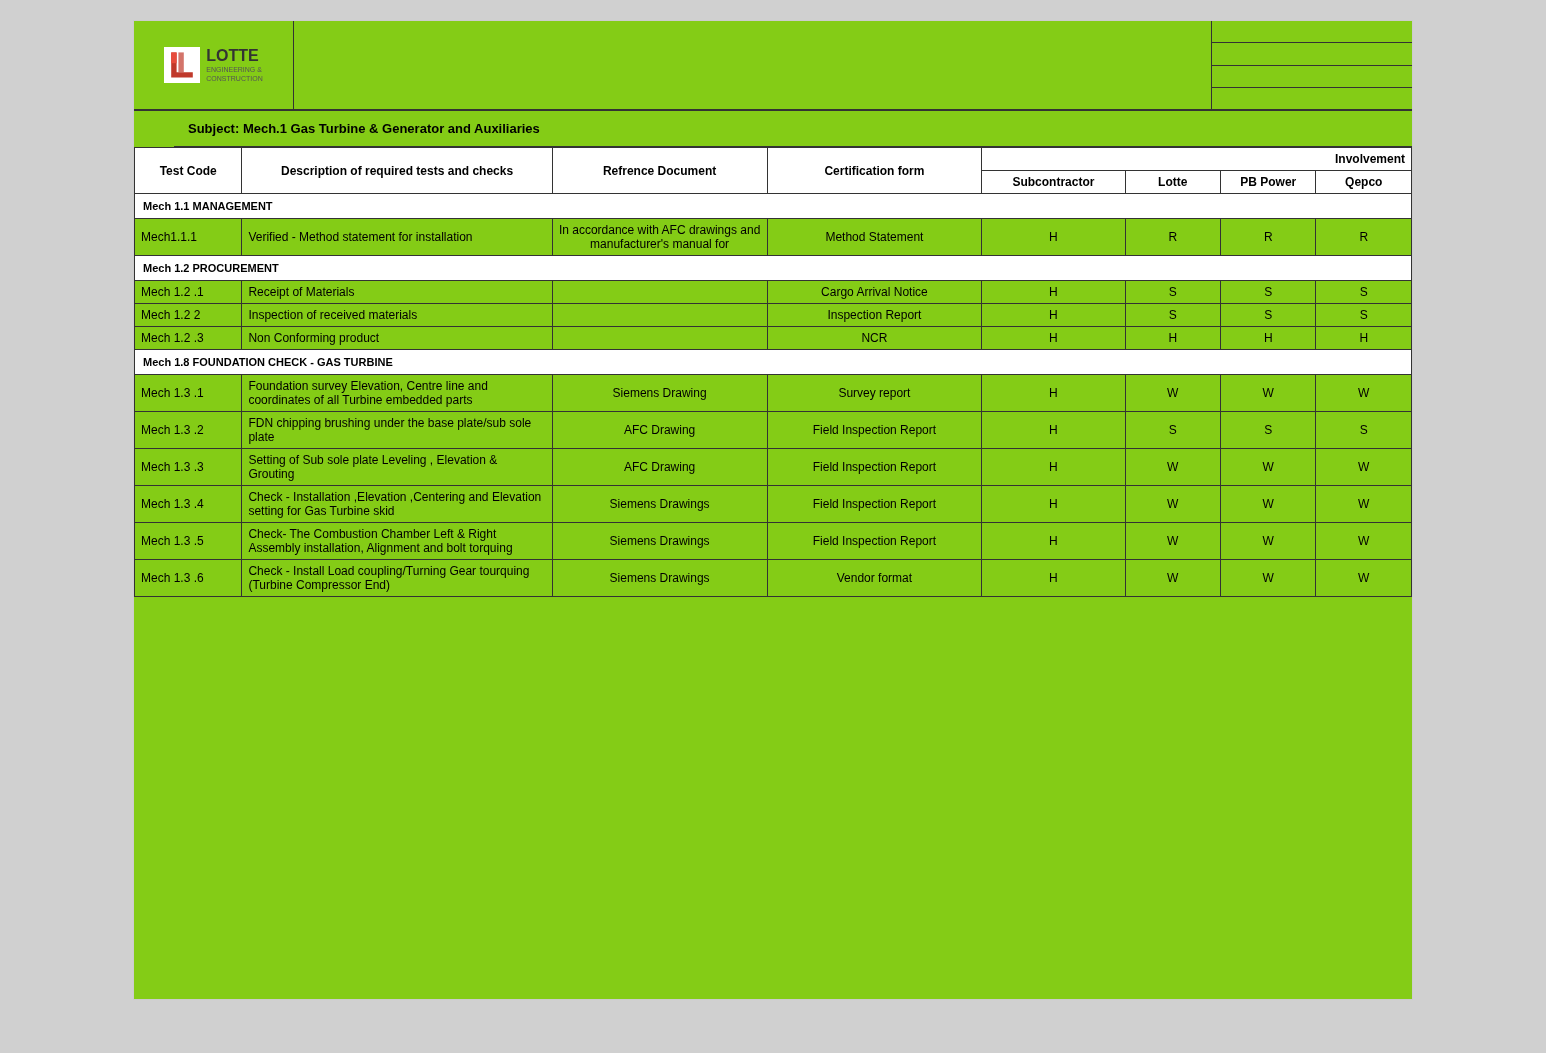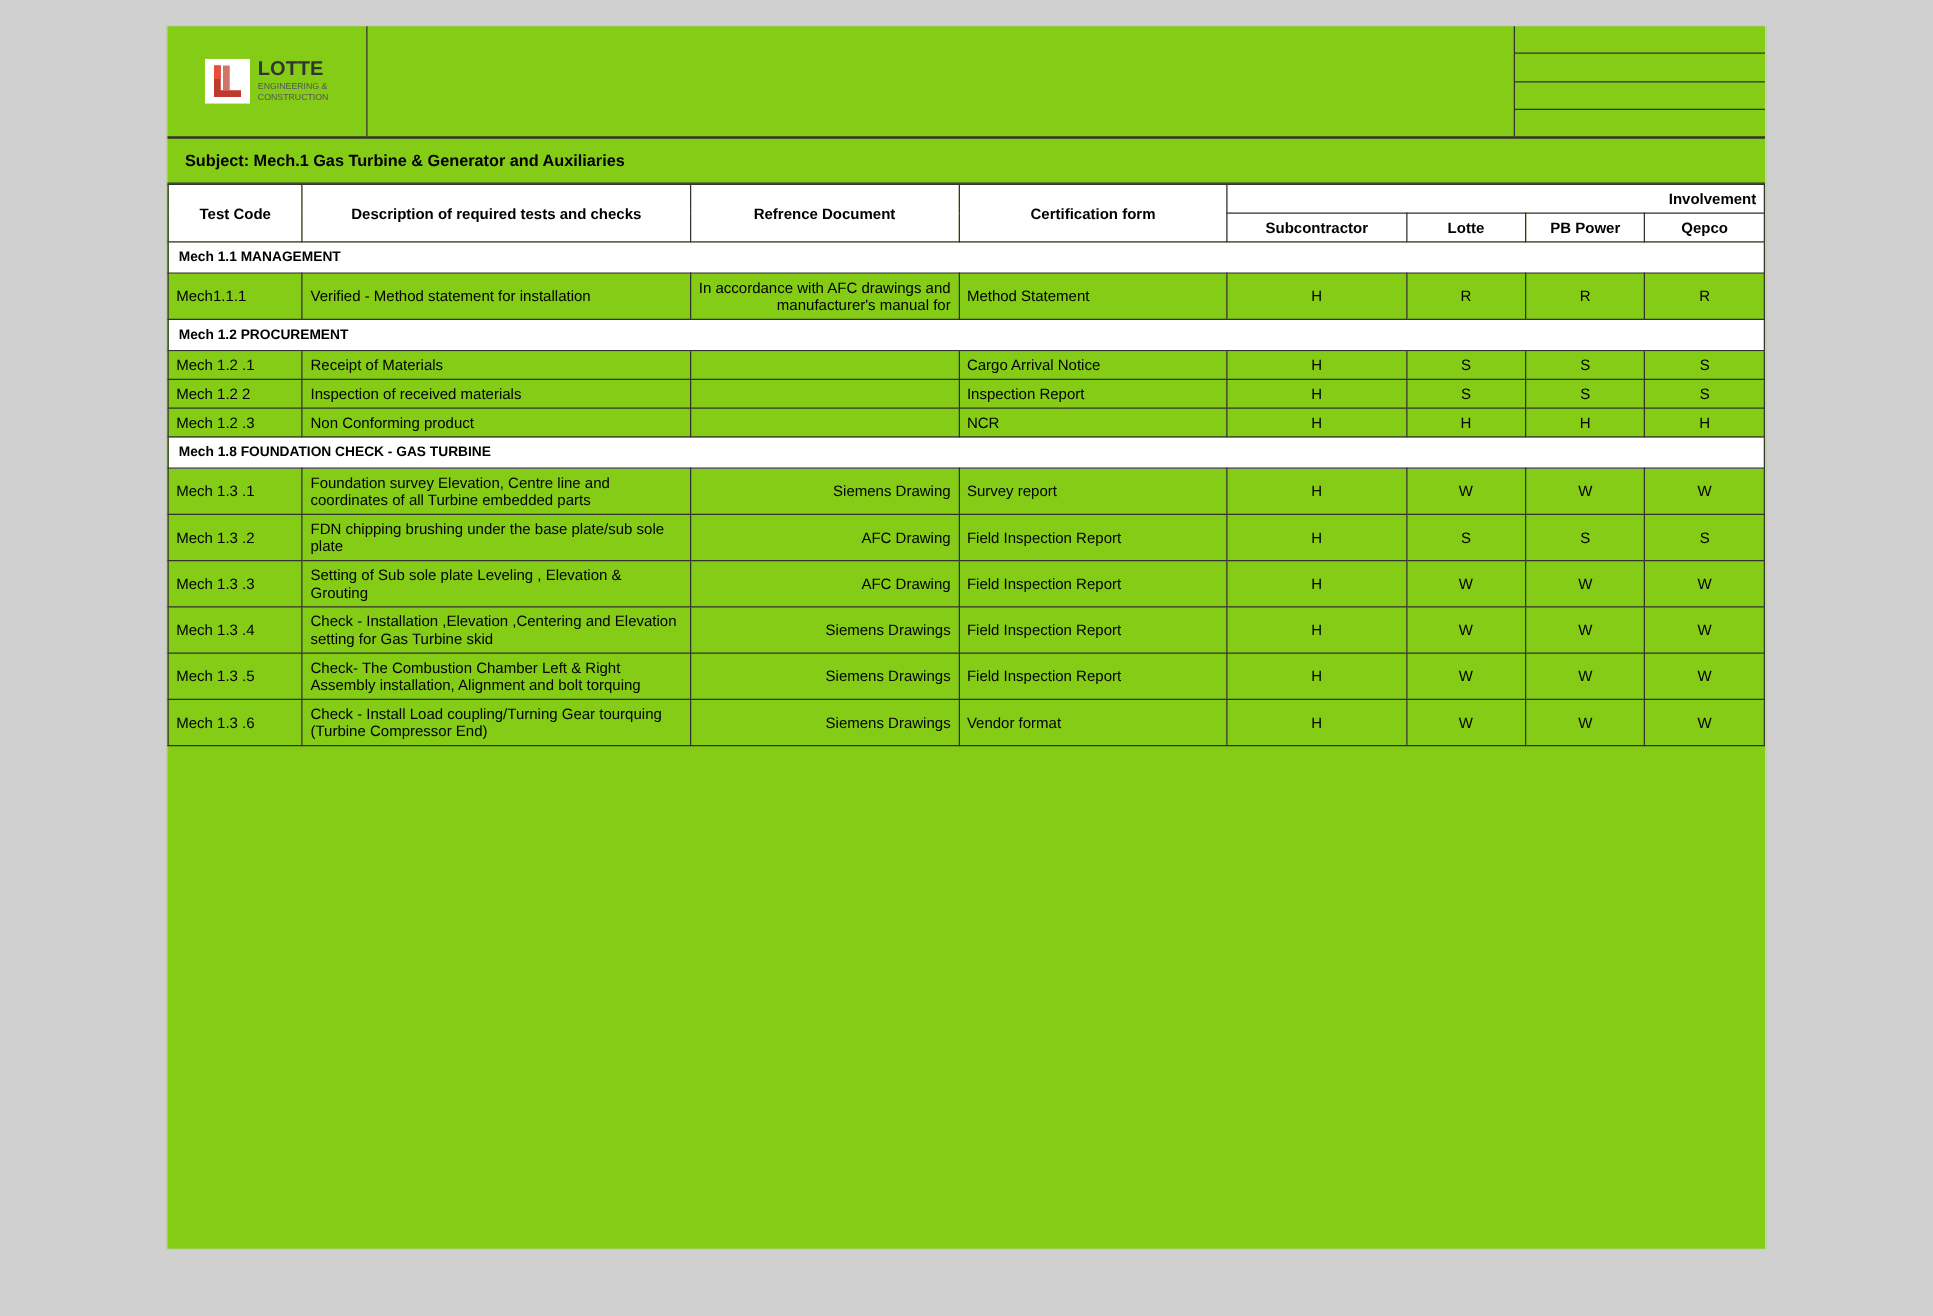--- a/index.html
+++ b/index.html
@@ -58,20 +58,21 @@
     }
     .header-right-row:last-child {
       border-bottom: none;
     }
     
     .subject-row {
       padding: 10px 14px;
       border-bottom: 1px solid #333;
       font-size: 13px;
       font-weight: bold;
+      margin-left: 40px;
     }
     
     .main-table {
       width: 100%;
       border-collapse: collapse;
       border-left: 1px solid #333;
       border-right: 1px solid #333;
       border-bottom: 1px solid #333;
     }
     .main-table td, .main-table th {
@@ -91,22 +92,22 @@
       background: #fff;
     }
     .section-header td {
       font-weight: bold;
       background: #fff;
       padding: 6px 8px;
       font-size: 11px;
     }
     .test-code { white-space: nowrap; vertical-align: top; padding-top: 6px; }
     .desc-cell { vertical-align: top; padding-top: 4px; }
-    .ref-doc { text-align: right; vertical-align: middle; }
-    .cert-form { vertical-align: middle; }
+    .ref-doc { text-align: center; vertical-align: middle; }
+    .cert-form { text-align: center; vertical-align: middle; }
     .involvement-cell { text-align: center; vertical-align: middle; }
   </style>
 </head>
 <body>
 
 <div class="page">
 
   <div class="header">
     <div class="logo-cell">
       <div class="logo-area">

